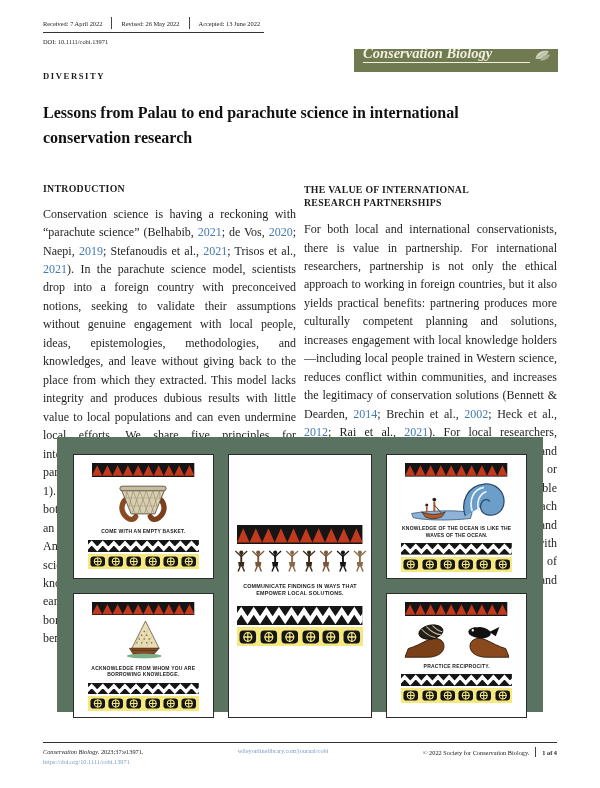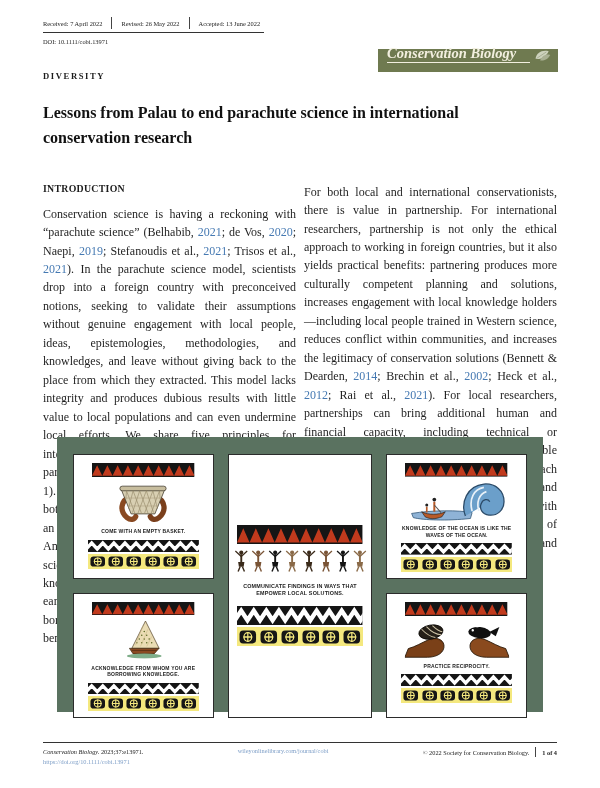--- a/index.html
+++ b/index.html
@@ -5,21 +5,21 @@
   html,body{margin:0;padding:0;background:#ffffff;}
   .page{position:relative;width:600px;height:788px;background:#ffffff;overflow:hidden;
         font-family:"Liberation Serif",serif;color:#1c1c1c;}
   .content{padding:17px 43px 0 43px;}
 
   
   .dates-row{display:flex;align-items:center;font-size:6.4px;color:#222;}
   .dates-row .vsep{border-left:0.8px solid #444;height:12px;margin:0 9px;}
   .rule{width:221px;border-bottom:0.9px solid #333;margin-top:3px;}
   .doi{font-size:6.4px;margin-top:5px;color:#222;}
-  .logo{position:absolute;top:49px;right:42px;width:180px;height:23px;background:#6f7a50;
+  .logo{position:absolute;top:49px;right:42px;width:204px;height:23px;background:#6f7a50;
         display:flex;align-items:center;padding:0 7px 12px 9px;box-sizing:border-box;}
   .logo-text{font-style:italic;font-weight:bold;font-size:14.5px;color:#f2efdf;
              border-bottom:1.1px solid #f2efdf;padding-bottom:1px;line-height:1;flex:1;}
   .logo-icon{width:17px;height:14px;margin-left:4px;}
   .section-label{margin-top:26px;font-weight:bold;font-size:8.6px;letter-spacing:1.6px;}
 
   
   h1{margin:20px 0 0 0;font-size:16px;line-height:1.55;font-weight:bold;max-width:478px;color:#111;}
 
   
@@ -243,20 +243,21 @@
     <div class="section-label">DIVERSITY</div>
 
     <h1>Lessons from Palau to end parachute science in international conservation research</h1>
 
     <div class="columns">
       <section class="col">
         <h2>INTRODUCTION</h2>
         <p><span>Conservation science is having a reckoning with “parachute science” (Belhabib, </span><span class="cite">2021</span><span>; de Vos, </span><span class="cite">2020</span><span>; Naepi, </span><span class="cite">2019</span><span>; Stefanoudis et al., </span><span class="cite">2021</span><span>; Trisos et al., </span><span class="cite">2021</span><span>). In the parachute science model, scientists drop into a foreign country with preconceived notions, seeking to validate their assumptions without genuine engagement with local people, ideas, epistemologies, methodologies, and knowledges, and leave without giving back to the place from which they extracted. This model lacks integrity and produces dubious results with little value to local populations and can even undermine local efforts. We share five principles for international conservation research beyond the parachute, rooted in Palauan epistemologies (Image 1). We draw from our firsthand experience with both parachute and nonparachute science in Palau as an Indigenous Palauan researcher and a white American researcher partnering on conservation science. In this alternative approach, to gain knowledge requires cultivating relationships and earning trust from a place of humility in order to borrow knowledge with integrity for communal benefit.</span></p>
       </section>
       <section class="col">
+        <h2 class="narrow">THE VALUE OF INTERNATIONAL RESEARCH PARTNERSHIPS</h2>
         <p><span>For both local and international conservationists, there is value in partnership. For international researchers, partnership is not only the ethical approach to working in foreign countries, but it also yields practical benefits: partnering produces more culturally competent planning and solutions, increases engagement with local knowledge holders—including local people trained in Western science, reduces conflict within communities, and increases the legitimacy of conservation solutions (Bennett &amp; Dearden, </span><span class="cite">2014</span><span>; Brechin et al., </span><span class="cite">2002</span><span>; Heck et al., </span><span class="cite">2012</span><span>; Rai et al., </span><span class="cite">2021</span><span>). For local researchers, partnerships can bring additional human and financial capacity, including technical or methodological expertise that is not available locally, and provide an opportunity to teach outsiders about local ways of knowing and interacting with the environment. Partnering with international scholars can also increase the reach of local efforts and bring greater attention—and funding—to local issues.</span></p>
       </section>
     </div>
   </div>
 
   <figure class="plate">
     <div class="plate-col">
       <div class="panel">
         <svg class="band red">
             <use href="#zz-red"></use>

